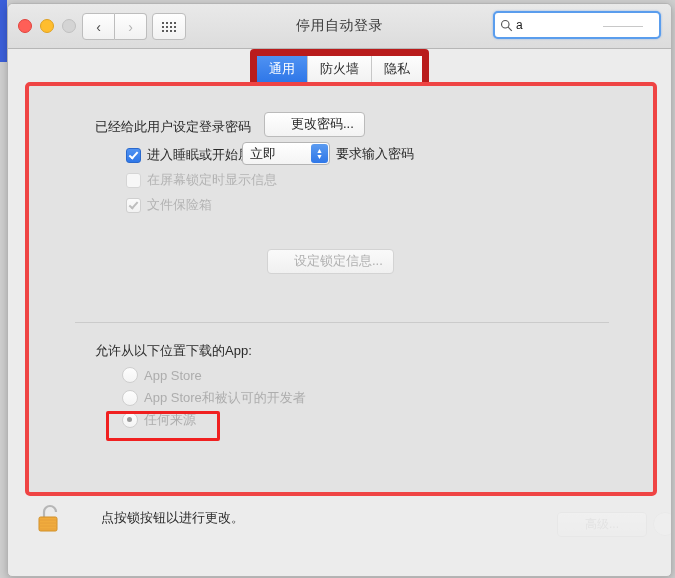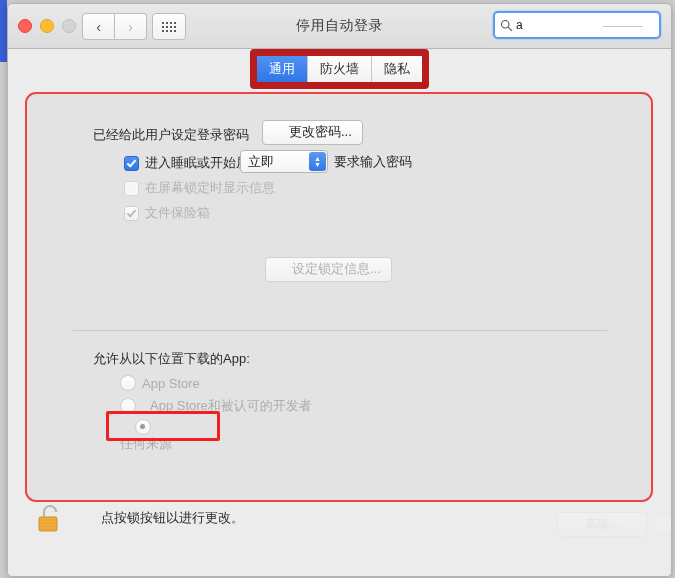--- a/index.html
+++ b/index.html
@@ -184,26 +184,26 @@
   .tab:first-child { border-left: none; }
   .tab.active {
     background: linear-gradient(to bottom, #4f92f2, #2f77e8);
     color: #ffffff;
   }
 
   
   .panel {
     position: absolute;
     left: 17px;
-    top: 88px;
+    top: 78px;
     width: 624px;
     height: 406px;
     background: #e3e3e3;
-    border: 2px solid #ef4444;
-    border-radius: 11px;
+    border: 4px solid #ef4444;
+    border-radius: 5px;
   }
 
   .row-label {
     position: absolute;
     font-size: 13px;
     color: #2a2a2a;
   }
 
   .pwd-text   { left: 66px; top: 32px; }
 
@@ -320,22 +320,22 @@
 
   
   .radrow {
     position: absolute;
     display: flex;
     align-items: center;
     font-size: 13px;
     color: #adadad;
   }
   .radrow.a { left: 93px; top: 281px; }
-  .radrow.b { left: 93px; top: 303px; gap: 8px; }
-  .radrow.c { left: 93px; top: 325px; flex-direction: column; }
+  .radrow.b { left: 93px; top: 303px; }
+  .radrow.c { left: 93px; top: 325px; }
 
   .radio {
     width: 14px; height: 14px;
     border-radius: 50%;
     border: 1px solid #cfcfcf;
     background: linear-gradient(to bottom, #fdfdfd, #f4f4f4);
     margin-right: 6px;
     flex: 0 0 auto;
     position: relative;
   }

